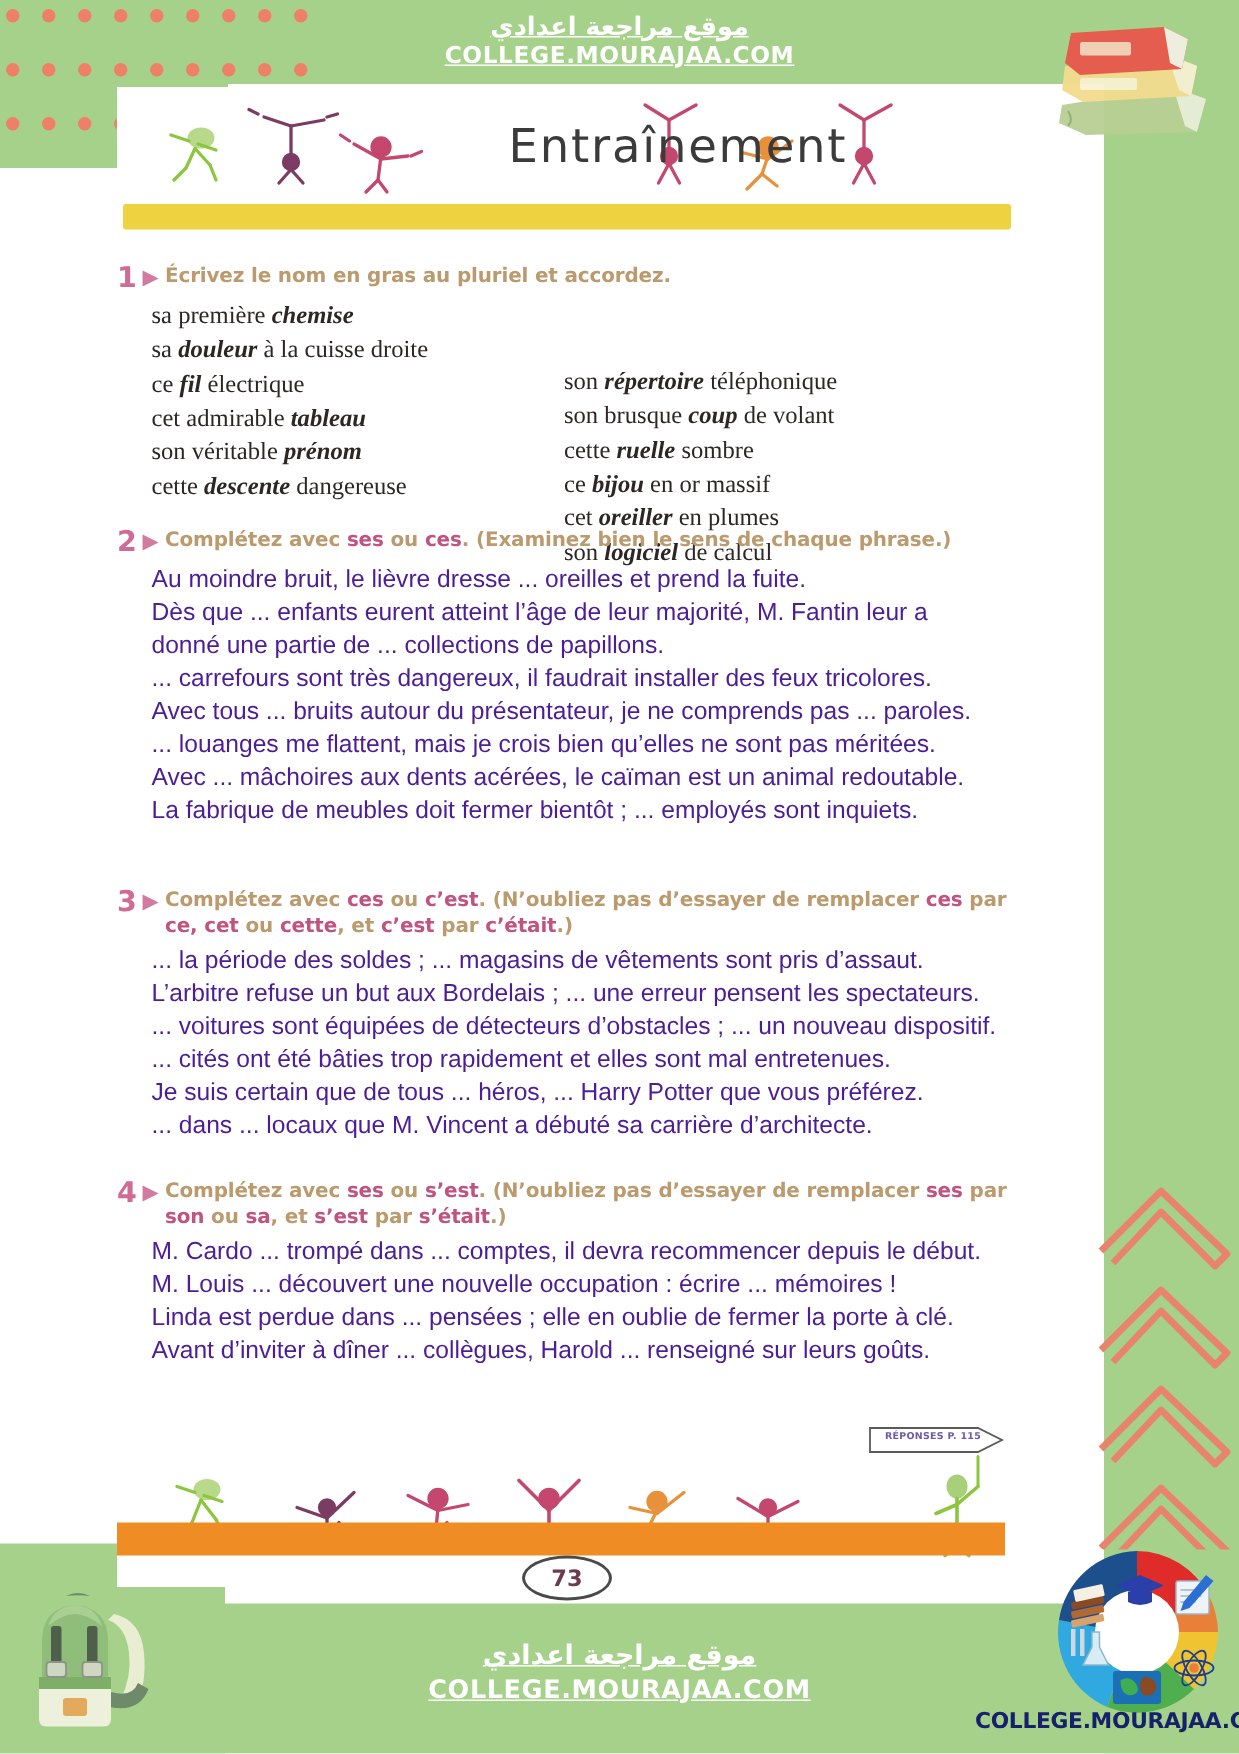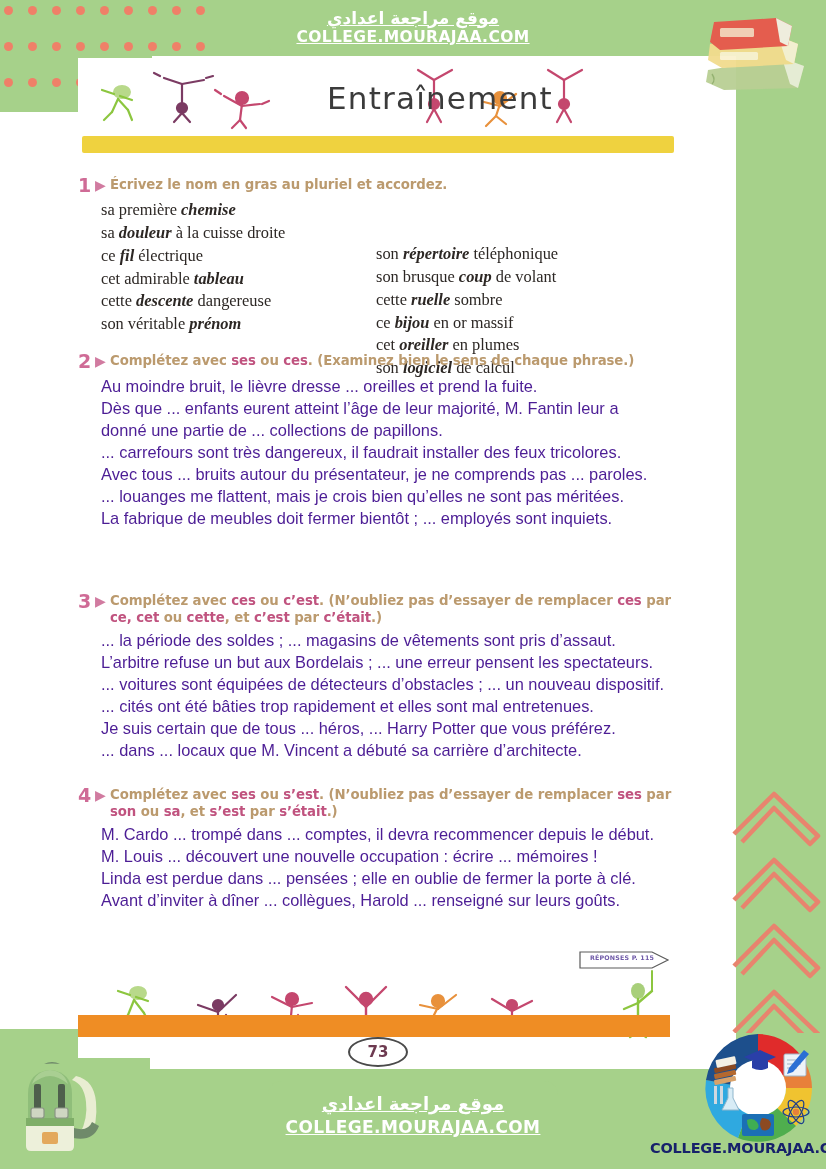--- a/index.html
+++ b/index.html
@@ -39,21 +39,21 @@
   
   .chevrons{position:absolute;left:726px;top:788px;width:100px;height:245px;}
 
   
   .sheet{
     position:absolute;left:78px;top:58px;width:600px;height:1000px;
     background:#ffffff;
   }
 
   
-  .title-row{position:absolute;left:4px;top:8px;width:600px;height:66px;}
+  .title-row{position:absolute;left:16px;top:8px;width:600px;height:66px;}
   .title-word{
     position:absolute;left:245px;top:14px;
     font-family:"DejaVu Sans",sans-serif;font-size:31px;color:#3b3b3b;
     letter-spacing:1.2px;
   }
   .yellow-bar{
     position:absolute;left:4px;top:78px;width:592px;height:17px;
     background:#efd23f;border-radius:2px;
   }
 
@@ -283,22 +283,22 @@
           <div class="ex-num">1</div>
           <div class="ex-bullet">▶</div>
           <div class="ex-title"><span>Écrivez le nom en gras au pluriel et accordez.</span></div>
         </div>
         <div class="cols">
           <div class="col col-a">
             <div><span>sa première </span><b>chemise</b><span></span></div>
             <div><span>sa </span><b>douleur</b><span> à la cuisse droite</span></div>
             <div><span>ce </span><b>fil</b><span> électrique</span></div>
             <div><span>cet admirable </span><b>tableau</b><span></span></div>
+            <div><span>son véritable </span><b>prénom</b><span></span></div>
             <div><span>cette </span><b>descente</b><span> dangereuse</span></div>
-            <div><span>son véritable </span><b>prénom</b><span></span></div>
           </div>
           <div class="col col-b">
             <div><span>son </span><b>répertoire</b><span> téléphonique</span></div>
             <div><span>son brusque </span><b>coup</b><span> de volant</span></div>
             <div><span>cette </span><b>ruelle</b><span> sombre</span></div>
             <div><span>ce </span><b>bijou</b><span> en or massif</span></div>
             <div><span>cet </span><b>oreiller</b><span> en plumes</span></div>
             <div><span>son </span><b>logiciel</b><span> de calcul</span></div>
           </div>
         </div>
@@ -309,20 +309,21 @@
           <div class="ex-bullet">▶</div>
           <div class="ex-title"><span>Complétez avec </span><span class="hl">ses</span><span> ou </span><span class="hl">ces</span><span>. (Examinez bien le sens de chaque phrase.)</span></div>
         </div>
         <div class="ex-body">
           <div class="ln">Au moindre bruit, le lièvre dresse ... oreilles et prend la fuite.</div>
           <div class="ln">Dès que ... enfants eurent atteint l’âge de leur majorité, M. Fantin leur a</div>
           <div class="ln">donné une partie de ... collections de papillons.</div>
           <div class="ln">... carrefours sont très dangereux, il faudrait installer des feux tricolores.</div>
           <div class="ln">Avec tous ... bruits autour du présentateur, je ne comprends pas ... paroles.</div>
           <div class="ln">... louanges me flattent, mais je crois bien qu’elles ne sont pas méritées.</div>
+          <div class="ln">Avec ... mâchoires aux dents acérées, le caïman est un animal redoutable.</div>
           <div class="ln">La fabrique de meubles doit fermer bientôt ; ... employés sont inquiets.</div>
         </div>
       </div>
       <div class="ex" style="top: 534px;">
         <div class="ex-head">
           <div class="ex-num">3</div>
           <div class="ex-bullet">▶</div>
           <div class="ex-title"><span>Complétez avec </span><span class="hl">ces</span><span> ou </span><span class="hl">c’est</span><span>. (N’oubliez pas d’essayer de remplacer </span><span class="hl">ces</span><span> par </span><span class="hl">ce, cet</span><span> ou </span><span class="hl">cette</span><span>, et </span><span class="hl">c’est</span><span> par </span><span class="hl">c’était</span><span>.)</span></div>
         </div>
         <div class="ex-body">

